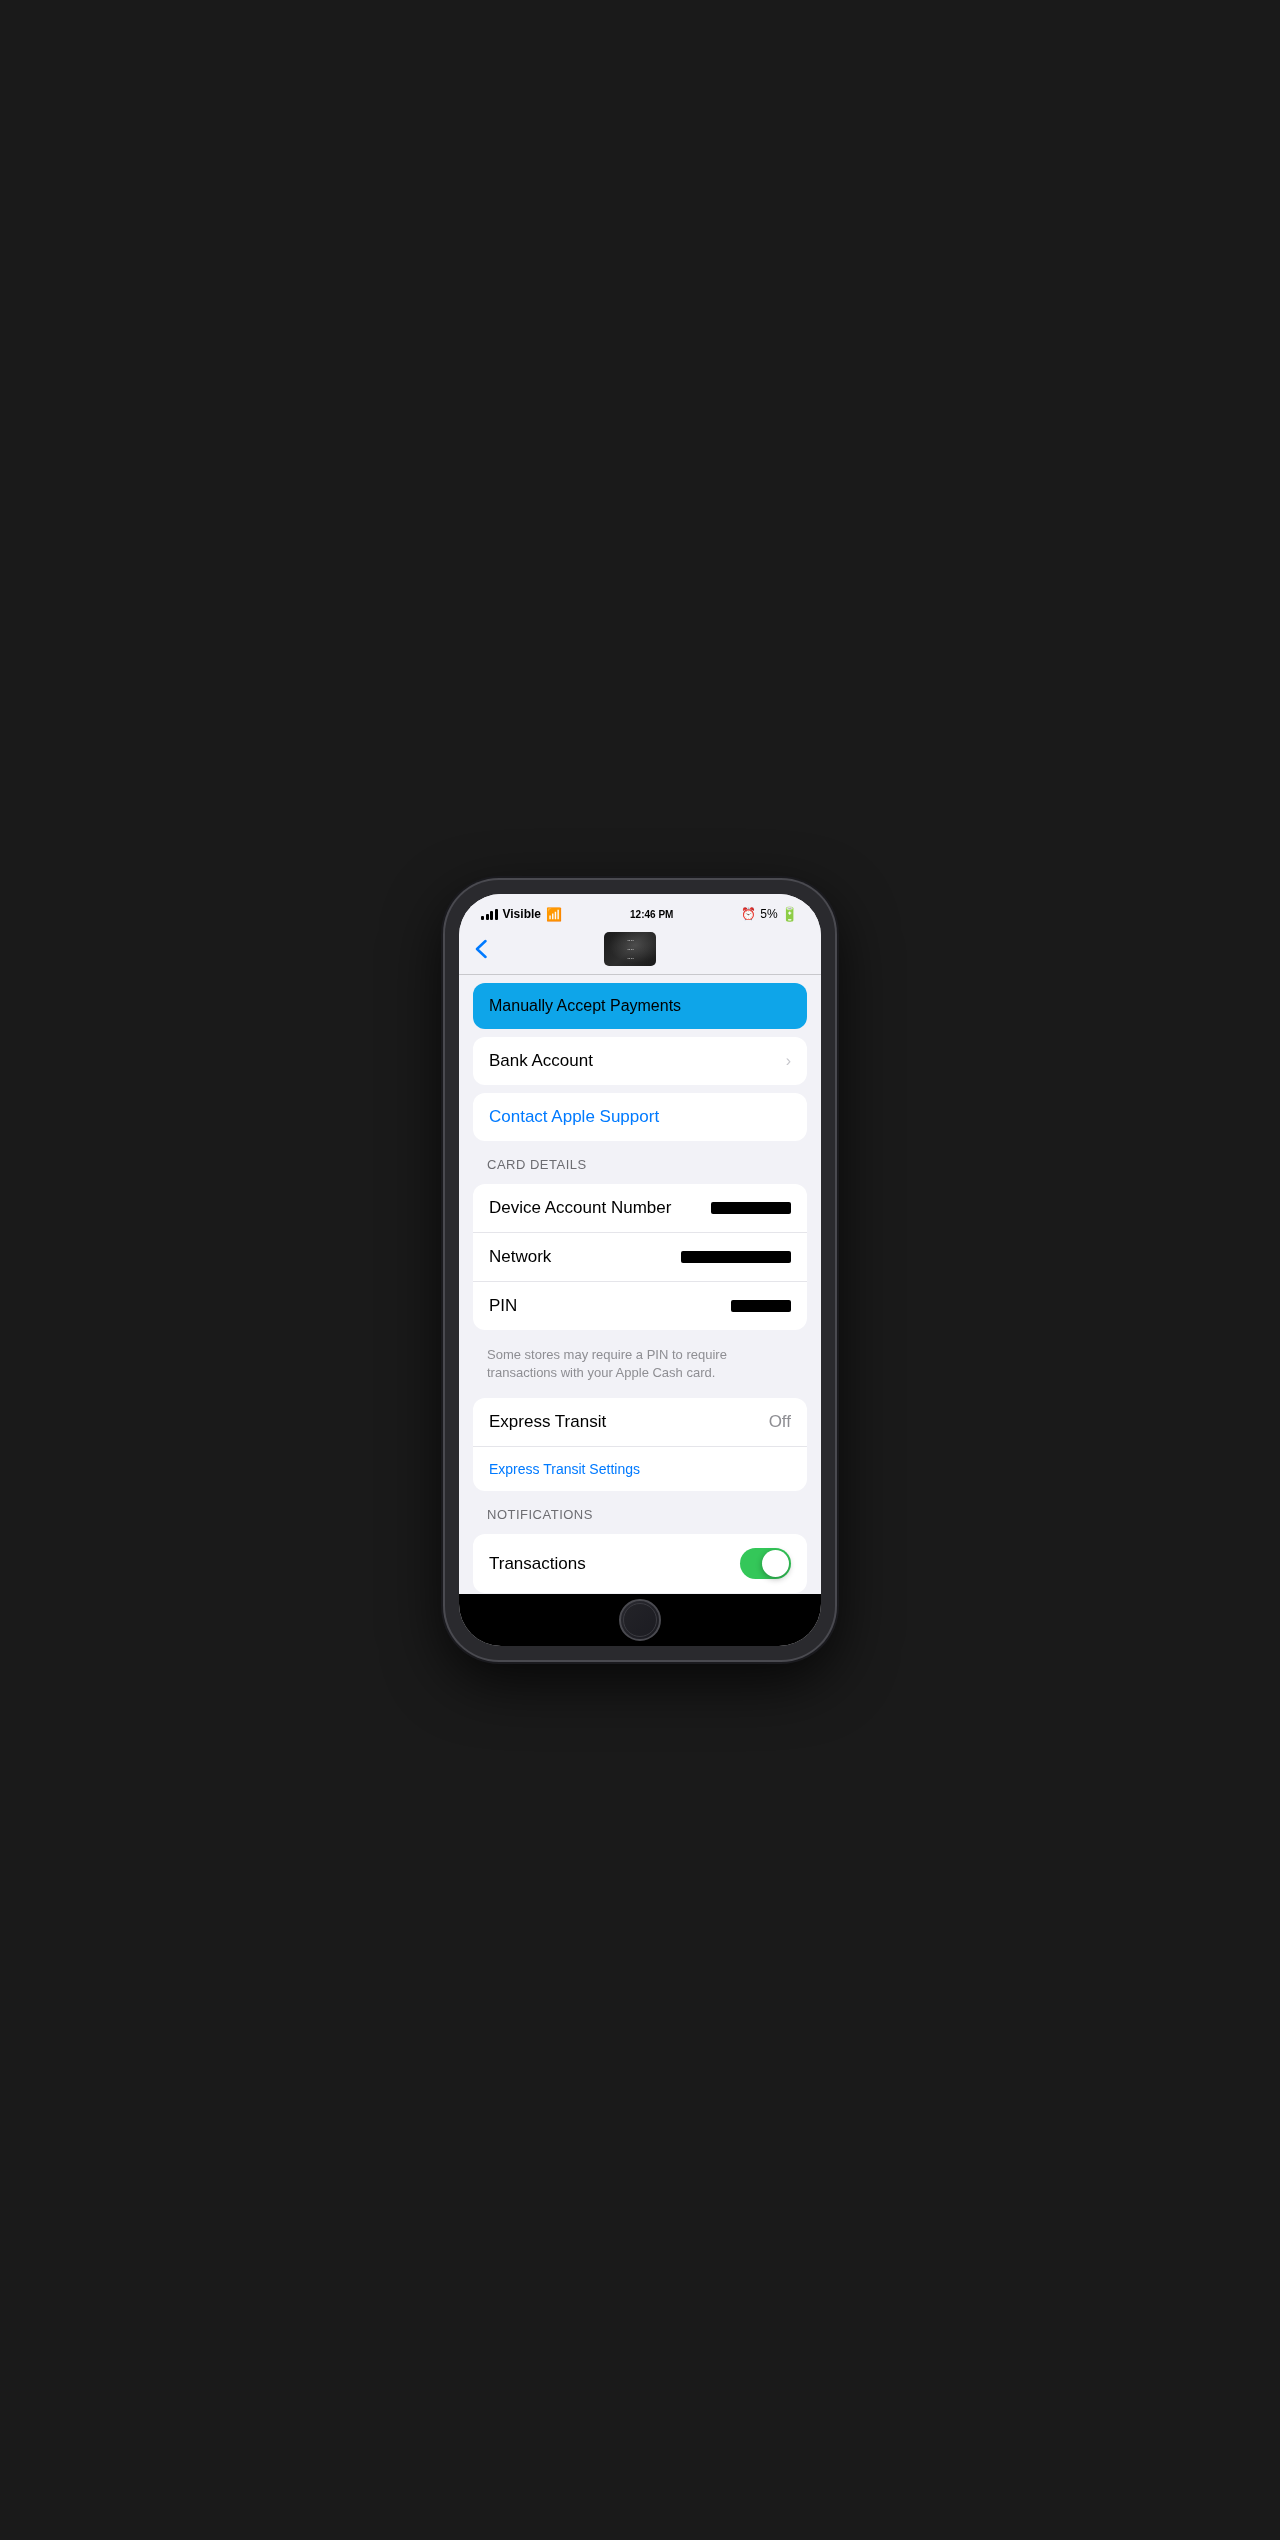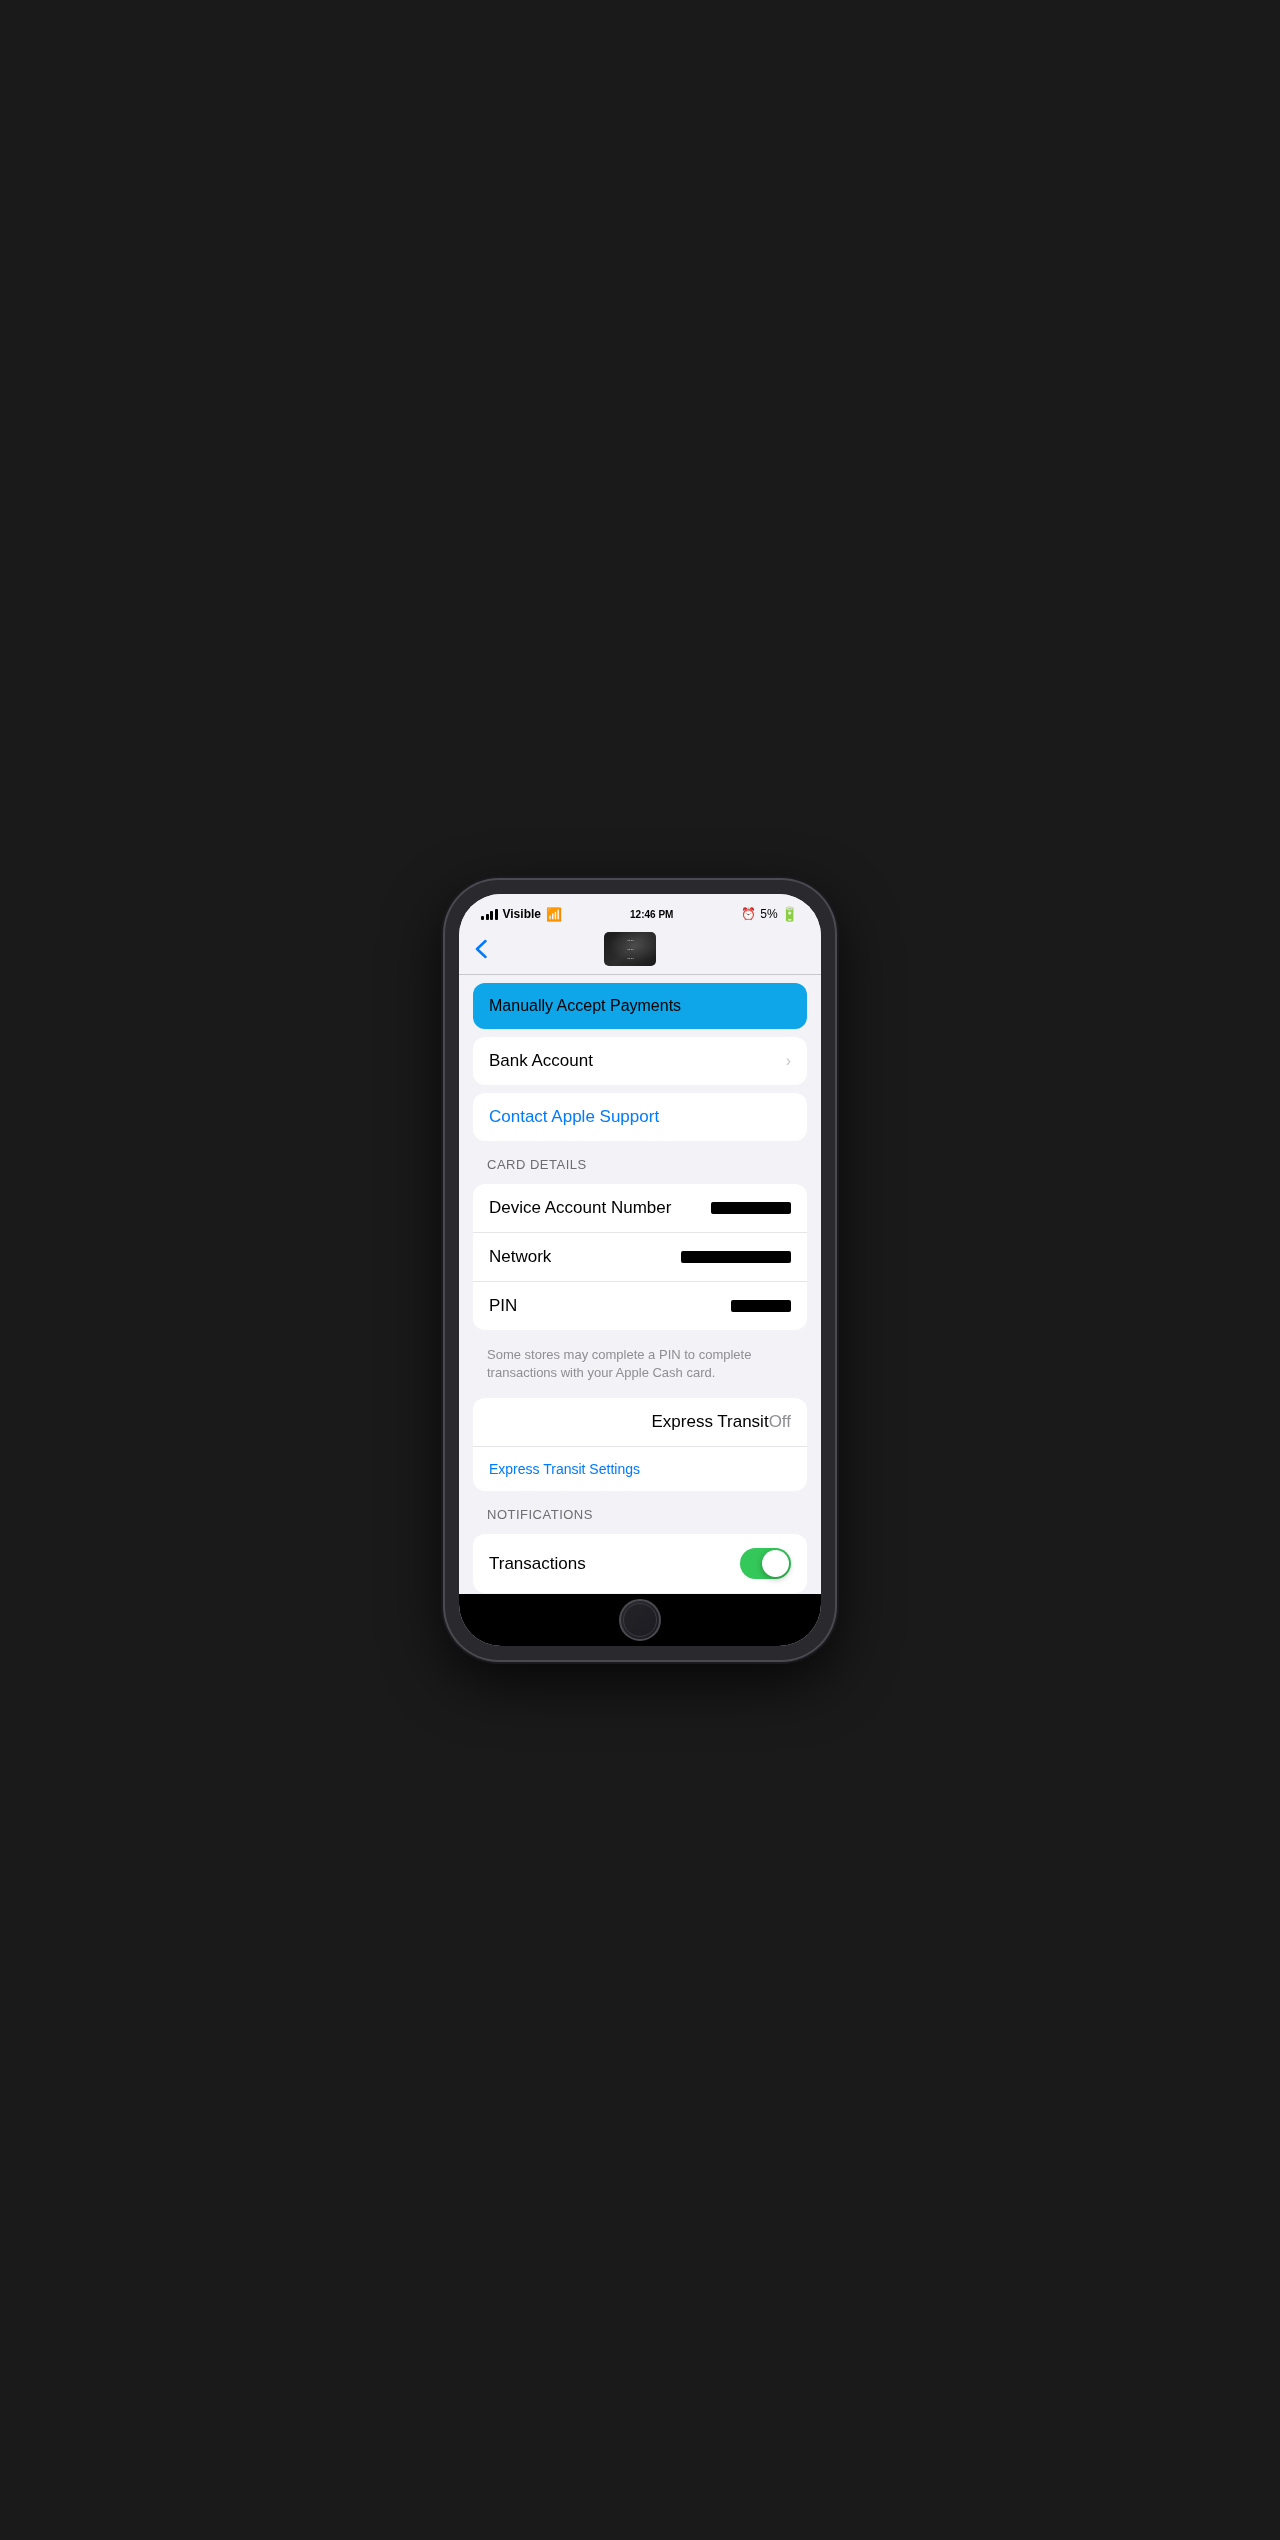--- a/index.html
+++ b/index.html
@@ -266,21 +266,21 @@
     .express-transit-section {
       background: #fff;
       border-radius: 12px;
       margin: 8px 14px;
       overflow: hidden;
     }
 
     .express-transit-item {
       display: flex;
       align-items: center;
-      justify-content: flex-end;
+      justify-content: space-between;
       padding: 14px 16px;
       border-bottom: 0.5px solid #e5e5ea;
     }
 
     .express-transit-label {
       font-size: 17px;
       color: #000;
     }
 
     .express-transit-value {
@@ -431,21 +431,21 @@
           </div>
         </div>
         <div class="list-item">
           <span class="list-item-left">PIN</span>
           <div class="list-item-right">
             <span class="masked-value" style="width:60px;"></span>
           </div>
         </div>
       </div>
 
-      <div class="section-note">Some stores may complete a PIN to complete transactions with your Apple Cash card.</div>
+      <div class="section-note">Some stores may require a PIN to require transactions with your Apple Cash card.</div>
 
       <div class="express-transit-section">
         <div class="express-transit-item">
           <span class="express-transit-label">Express Transit</span>
           <span class="express-transit-value">Off</span>
         </div>
         <div class="express-transit-link">
           <span>Express Transit Settings</span>
         </div>
       </div>

